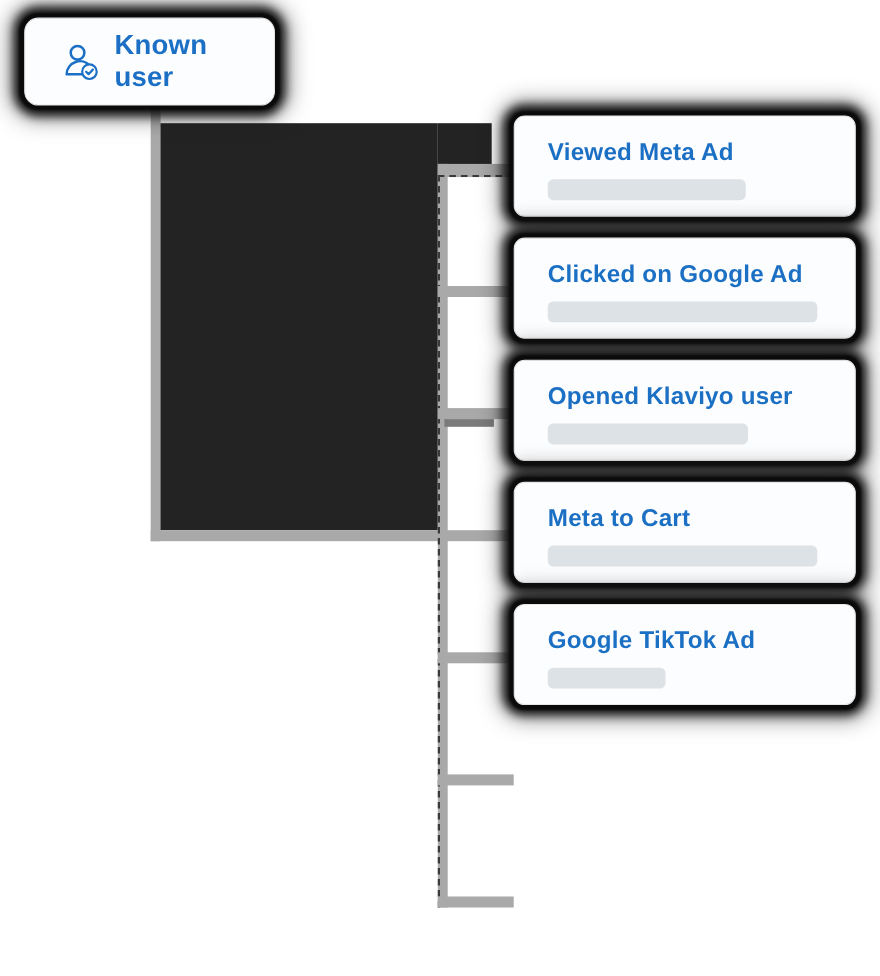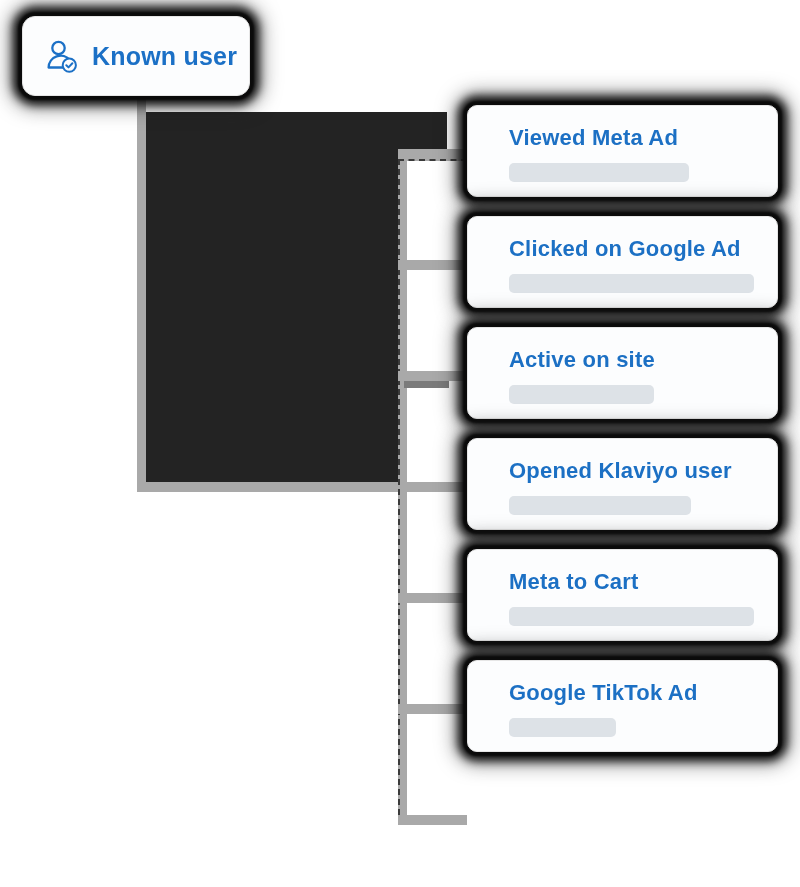--- a/index.html
+++ b/index.html
@@ -31,32 +31,32 @@
 
   
   .node{
     background:#fcfdfe;border:1px solid #e6e6e6;border-radius:11px;
     box-shadow:0 0 2px 4px #0b0b0b, 0 0 9px 9px #161616, 0 0 18px 13px rgba(35,35,35,.5);
   }
 
   
   .root-card{
     position:absolute;left:22px;top:16px;width:228px;height:80px;border-radius:13px;
-    display:flex;align-items:center;padding-left:20px;box-sizing:border-box;gap:13px;
+    display:flex;align-items:center;padding-left:32px;box-sizing:border-box;gap:13px;
   }
   .root-label{font-size:25px;font-weight:700;color:#1b70c6;letter-spacing:.2px;}
   .root-icon{flex:0 0 auto;display:block;}
 
   
   .events-col{
     position:absolute;left:467px;top:105px;width:311px;
     display:flex;flex-direction:column;gap:19px;
   }
   .event-card{
-    height:92px;box-sizing:border-box;padding:19px 0 0 41px;border-radius:10px;
+    height:92px;box-sizing:border-box;padding:19px 0 0 30px;border-radius:10px;
   }
   .event-title{font-size:22px;font-weight:700;color:#1c70c4;line-height:26px;letter-spacing:.2px;}
   .bar{margin-top:12px;height:19px;border-radius:5px;background:#dde2e7;}
 </style>
 </head>
 <body>
 
 <div class="canvas">
 
   <div class="dark-block"></div>
@@ -85,24 +85,20 @@
   <div class="events-col">
     <div class="node event-card">
       <div class="event-title">Viewed Meta Ad</div>
       <div class="bar" style="width: 180px;"></div>
     </div>
     <div class="node event-card">
       <div class="event-title">Clicked on Google Ad</div>
       <div class="bar" style="width: 245px;"></div>
     </div>
     <div class="node event-card">
-      <div class="event-title">Active on site</div>
-      <div class="bar" style="width: 145px;"></div>
-    </div>
-    <div class="node event-card">
       <div class="event-title">Opened Klaviyo user</div>
       <div class="bar" style="width: 182px;"></div>
     </div>
     <div class="node event-card">
       <div class="event-title">Meta to Cart</div>
       <div class="bar" style="width: 245px;"></div>
     </div>
     <div class="node event-card">
       <div class="event-title">Google TikTok Ad</div>
       <div class="bar" style="width: 107px;"></div>

